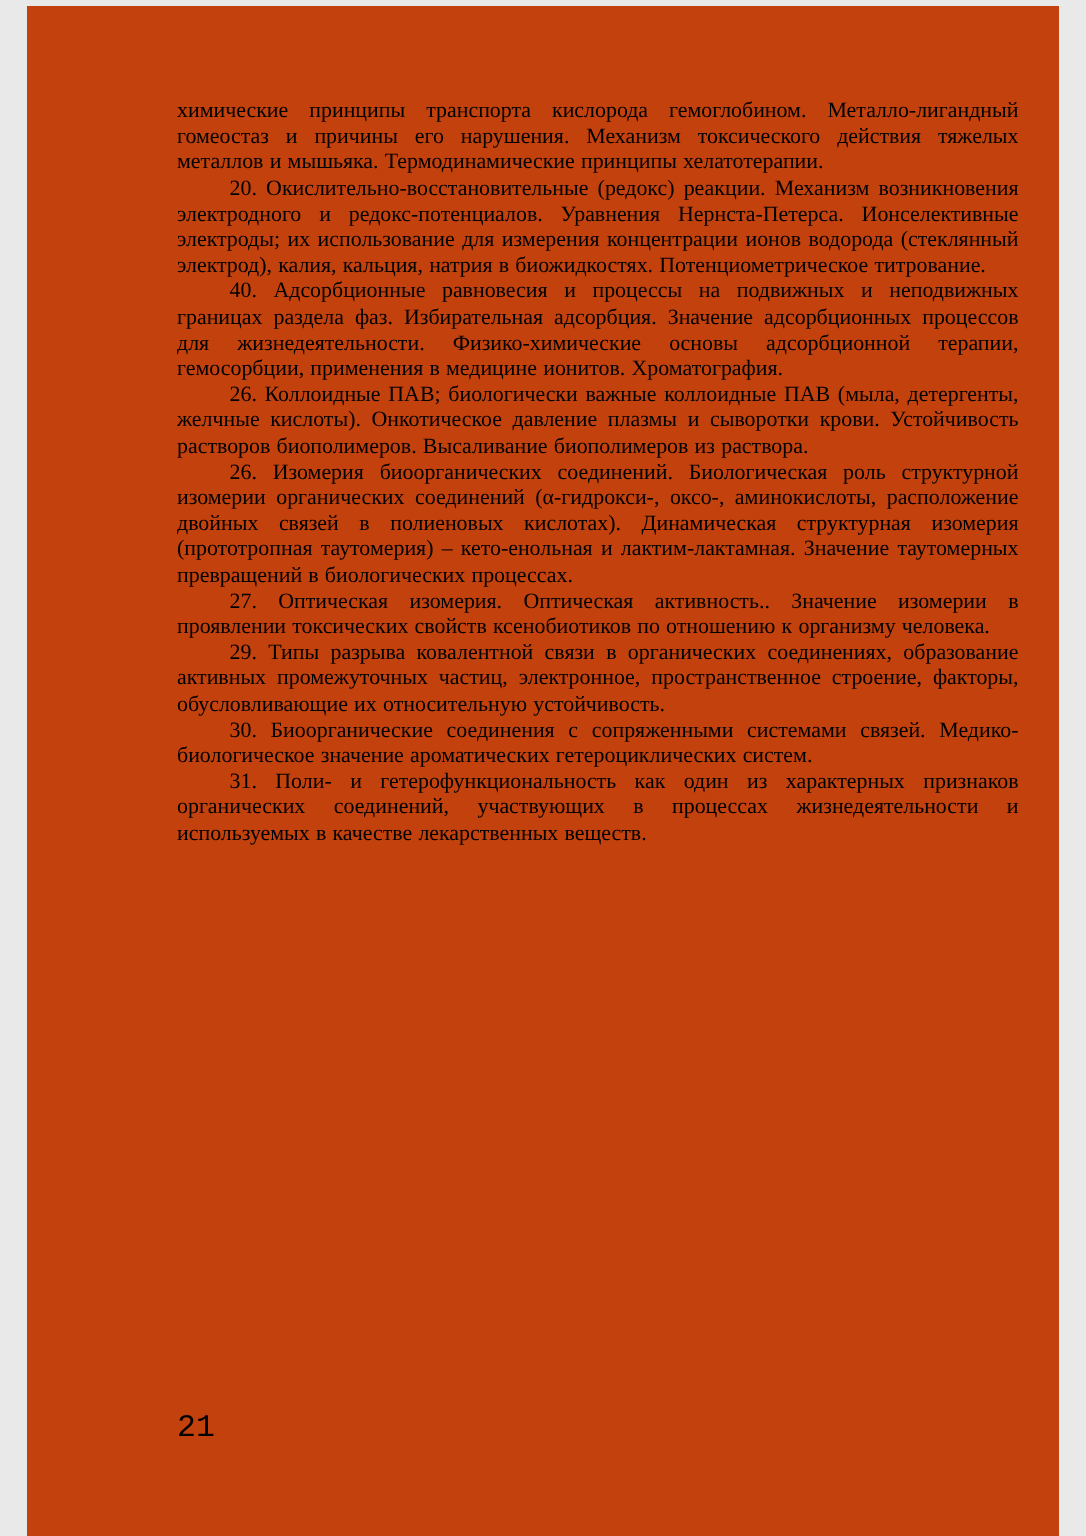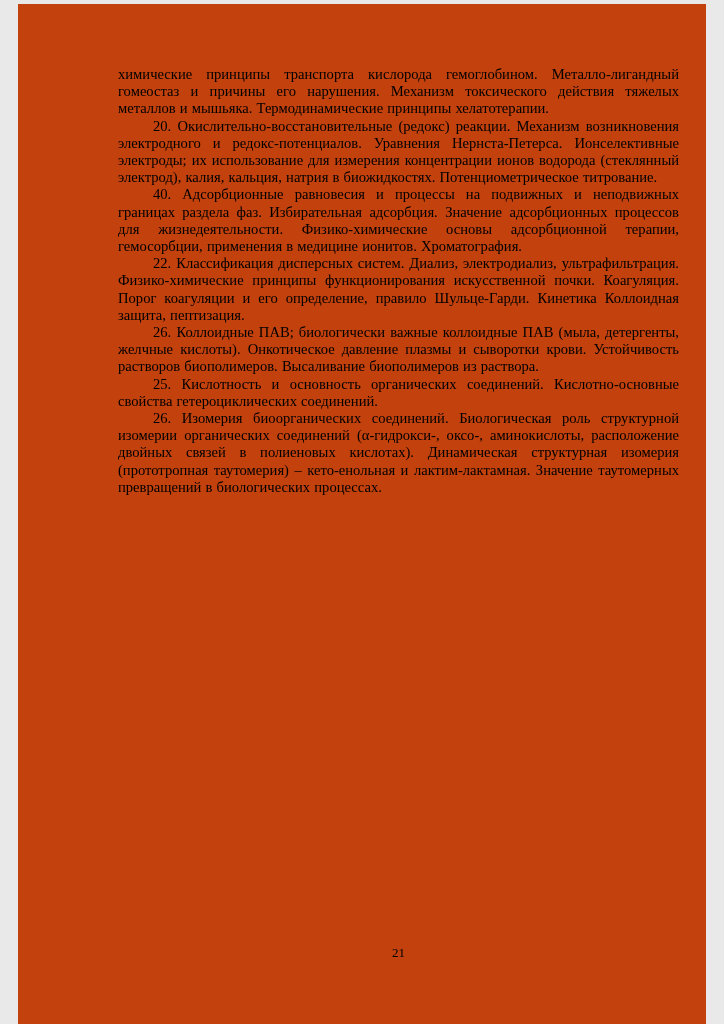--- a/index.html
+++ b/index.html
@@ -34,32 +34,34 @@
     text-indent: 35px;
   }
   .para.no-indent {
     text-indent: 0;
   }
   .page-number {
     position: absolute;
     left: 100px;
     top: 940px;
     width: 561px;
-    text-align: center;
-    font-size: 13px;
+    font-size: 21px;
     line-height: 17.2px;
+    font-family: Liberation Mono, monospace;
   }
 </style>
 </head>
 <body>
 
 <div class="page">
   <div class="content">
     <p class="para no-indent">химические принципы транспорта кислорода гемоглобином. Металло-лигандный гомеостаз и причины его нарушения. Механизм токсического действия тяжелых металлов и мышьяка. Термодинамические принципы хелатотерапии.</p>
     <p class="para">20. Окислительно-восстановительные (редокс) реакции. Механизм возникновения электродного и редокс-потенциалов. Уравнения Нернста-Петерса. Ионселективные электроды; их использование для измерения концентрации ионов водорода (стеклянный электрод), калия, кальция, натрия в биожидкостях. Потенциометрическое титрование.</p>
     <p class="para">40. Адсорбционные равновесия и процессы на подвижных и неподвижных границах раздела фаз. Избирательная адсорбция. Значение адсорбционных процессов  для жизнедеятельности. Физико-химические основы адсорбционной терапии, гемосорбции, применения в медицине ионитов. Хроматография.</p>
-    <p class="para">22. Классификация дисперсных систем. Диализ, электродиализ, ультрафильтрация. Физико-химические принципы функционирования искусственной почки. Коагуляция. Порог коагуляции и его определение, правило Шульце-Гарди. Кинетика Коллоидная защита, пептизация.</p>
     <p class="para">26. Коллоидные ПАВ; биологически важные коллоидные ПАВ (мыла, детергенты, желчные кислоты). Онкотическое давление плазмы и сыворотки крови. Устойчивость растворов биополимеров. Высаливание биополимеров из раствора.</p>
-    <p class="para">25. Кислотность и основность органических соединений. Кислотно-основные свойства гетероциклических соединений.</p>
     <p class="para">26. Изомерия биоорганических соединений. Биологическая роль структурной изомерии органических соединений (α-гидрокси-, оксо-, аминокислоты, расположение двойных связей в полиеновых кислотах). Динамическая структурная изомерия (прототропная таутомерия) – кето-енольная и лактим-лактамная. Значение таутомерных превращений в биологических процессах.</p>
+    <p class="para">27. Оптическая изомерия. Оптическая активность.. Значение изомерии в  проявлении токсических свойств ксенобиотиков по отношению  к организму человека.</p>
+    <p class="para">29. Типы разрыва ковалентной связи в органических соединениях, образование  активных промежуточных частиц, электронное, пространственное строение,  факторы, обусловливающие их относительную устойчивость.</p>
+    <p class="para">30. Биоорганические соединения с сопряженными системами связей. Медико-биологическое значение ароматических гетероциклических систем.</p>
+    <p class="para">31. Поли- и гетерофункциональность как один из характерных признаков органических соединений, участвующих в процессах жизнедеятельности и используемых в качестве лекарственных веществ.</p>
   </div>
   <div class="page-number">21</div>
 </div>
 
 </body></html>

